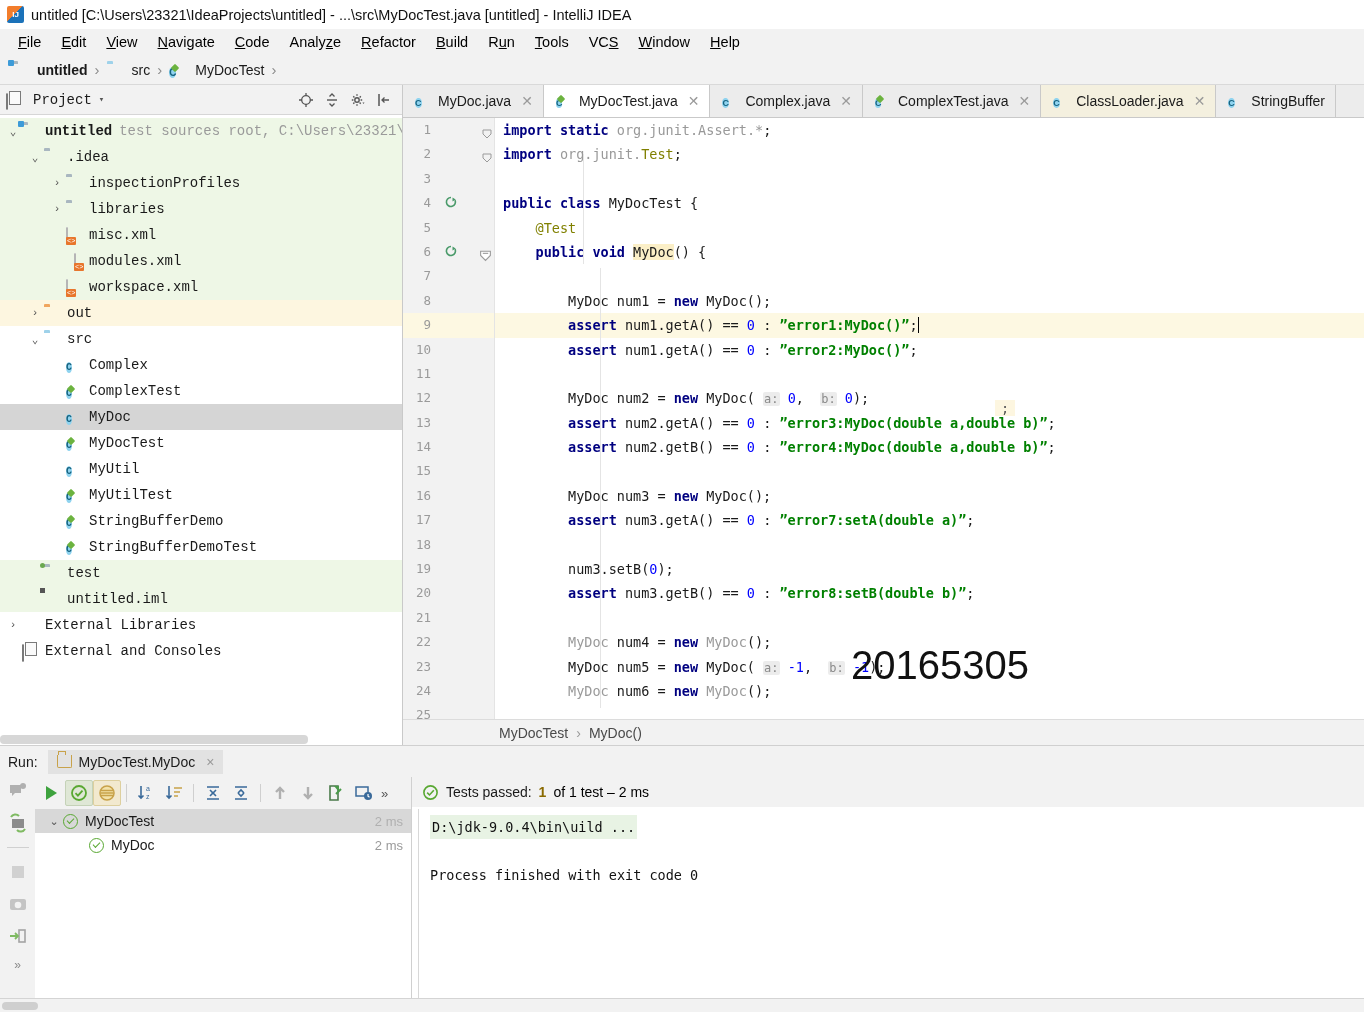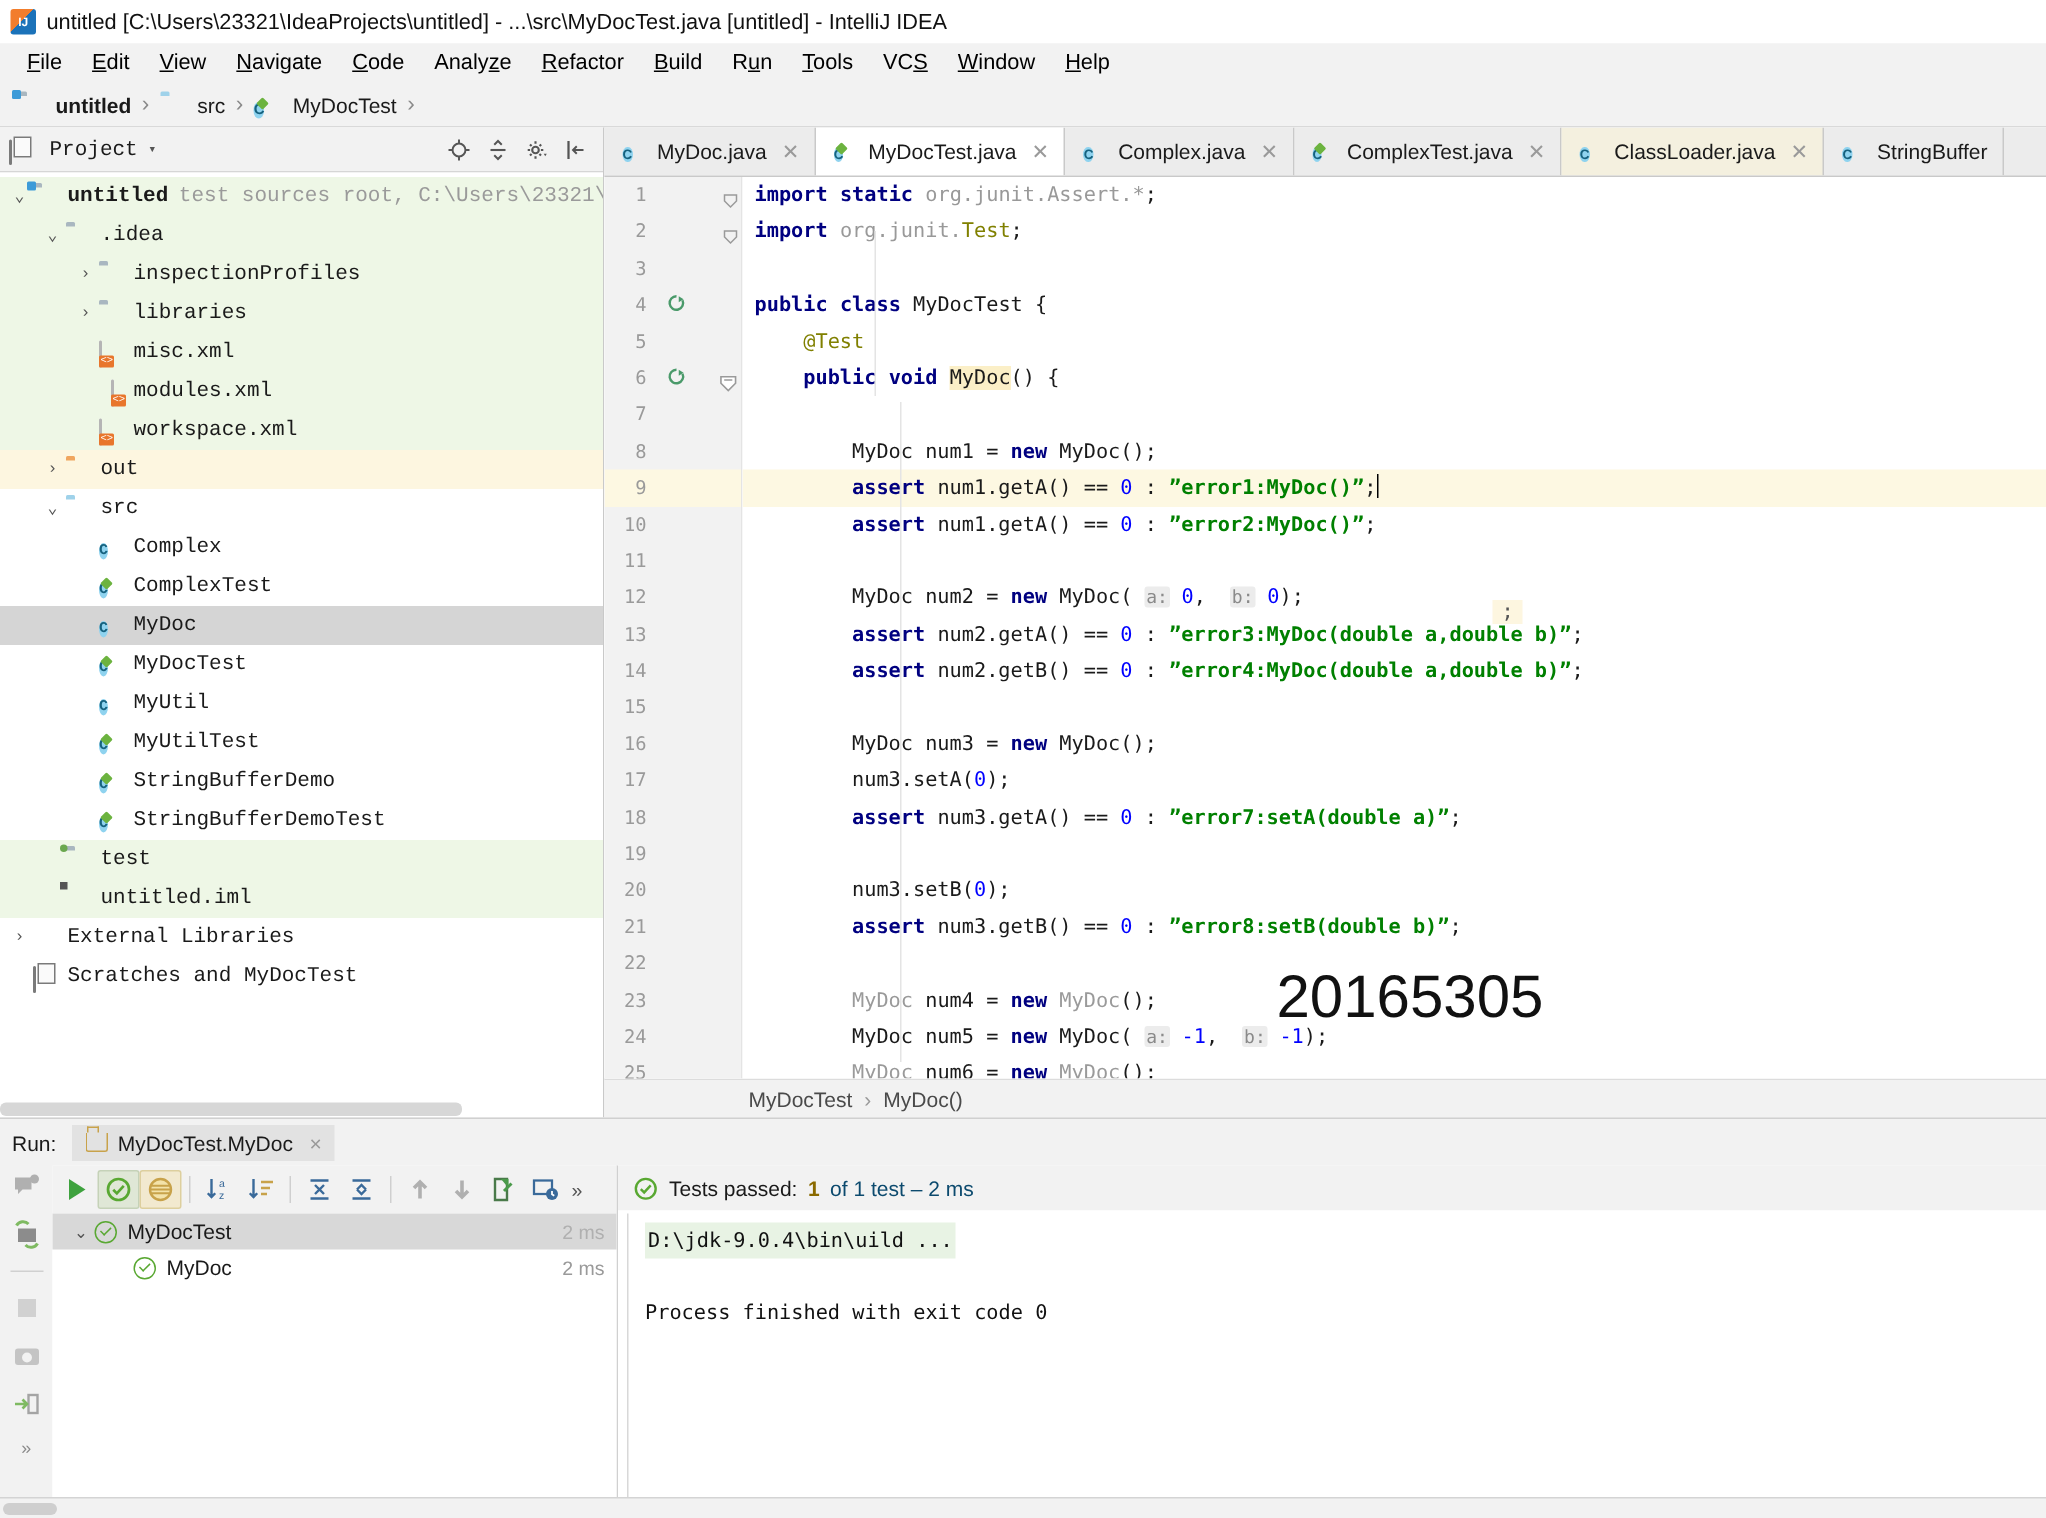--- a/index.html
+++ b/index.html
@@ -187,21 +187,21 @@
   .trow2.sel { background:#d8d8d8; }
   .trow2 .time { margin-left:auto; color:#9a9a9a; font-size:13px;}
   .trow2.sel .time { color:#b0b0b0; }
   .okic { width:15px; height:15px; border-radius:50%; border:1.7px solid #59a832; position:relative; flex:0 0 15px;}
   .okic::after { content:""; position:absolute; left:3px; top:3.5px; width:6px; height:3px;
                  border-left:1.7px solid #59a832; border-bottom:1.7px solid #59a832; transform:rotate(-45deg); }
 
   .run-right { flex:1; display:flex; flex-direction:column; min-width:0; background:#fff;}
   .tests-passed { height:30px; display:flex; align-items:center; gap:7px; padding-left:10px;
                   background:#f2f2f2; font-size:14px; }
-  .tp-grey { color:#0c4a6e; }
+  .tp-grey { color:#000000; }
   .console { flex:1; background:#fff; font-family:"DejaVu Sans Mono", monospace; font-size:13.5px;
              padding:8px 0 0 18px; line-height:24px; color:#111; position:relative;}
   .console .cmdline { background:#e8f3e4; display:inline-block; padding:0 2px;}
   .console-left-bar{position:absolute;left:6px;top:2px;bottom:0;width:1px;background:#d8d8d8;}
 
   .statusbar { position:absolute; left:0; bottom:0; width:1364px; height:14px; background:#f2f2f2;
                border-top:1px solid #d4d4d4; }
   .statusbar .sb-thumb{position:absolute;left:2px;top:3px;width:36px;height:8px;background:#cfcfcf;border-radius:4px;}
 </style>
 </head>
@@ -374,21 +374,21 @@
             <span class="">untitled.iml</span>
           </div>
           <div class="trow" style="padding-left: 4px;">
             <span class="arrow">›</span>
             <span class="ic"><span class="libic"></span></span>
             <span class="">External Libraries</span>
           </div>
           <div class="trow" style="padding-left: 4px;">
             <span class="arrow none"></span>
             <span class="ic"><span class="scratchic"></span></span>
-            <span class="">Scratches and MyDocTest</span>
+            <span class="">External and Consoles</span>
           </div>
         </div>
       <div class="pp-hscroll">
           <div class="thumb"></div>
         </div>
     </div>
 
     <div class="editor-area">
       <div class="tabs" id="editor-tabs">
           <div class="tab">
@@ -530,21 +530,20 @@
             <div class="cl"></div>
             <div class="cl">        MyDoc num1 = <span class="kw">new</span> MyDoc();</div>
             <div class="cl cur">        <span class="kw">assert</span> num1.getA() == <span class="num0">0</span> : <span class="str">”error1:MyDoc()”</span>;<span class="caret"></span></div>
             <div class="cl">        <span class="kw">assert</span> num1.getA() == <span class="num0">0</span> : <span class="str">”error2:MyDoc()”</span>;</div>
             <div class="cl"></div>
             <div class="cl">        MyDoc num2 = <span class="kw">new</span> MyDoc( <span class="pname">a:</span> <span class="num0">0</span>,  <span class="pname">b:</span> <span class="num0">0</span>);</div>
             <div class="cl">        <span class="kw">assert</span> num2.getA() == <span class="num0">0</span> : <span class="str">”error3:MyDoc(double a,double b)”</span>;</div>
             <div class="cl">        <span class="kw">assert</span> num2.getB() == <span class="num0">0</span> : <span class="str">”error4:MyDoc(double a,double b)”</span>;</div>
             <div class="cl"></div>
             <div class="cl">        MyDoc num3 = <span class="kw">new</span> MyDoc();</div>
-            <div class="cl">        num3.setA(<span class="num0">0</span>);</div>
             <div class="cl">        <span class="kw">assert</span> num3.getA() == <span class="num0">0</span> : <span class="str">”error7:setA(double a)”</span>;</div>
             <div class="cl"></div>
             <div class="cl">        num3.setB(<span class="num0">0</span>);</div>
             <div class="cl">        <span class="kw">assert</span> num3.getB() == <span class="num0">0</span> : <span class="str">”error8:setB(double b)”</span>;</div>
             <div class="cl"></div>
             <div class="cl">        <span class="graycls">MyDoc</span> num4 = <span class="kw">new</span> <span class="graycls">MyDoc</span>();</div>
             <div class="cl">        MyDoc num5 = <span class="kw">new</span> MyDoc( <span class="pname">a:</span> <span class="num0">-1</span>,  <span class="pname">b:</span> <span class="num0">-1</span>);</div>
             <div class="cl">        <span class="graycls">MyDoc</span> num6 = <span class="kw">new</span> <span class="graycls">MyDoc</span>();</div>
           </div>
         <div class="watermark">20165305</div>

